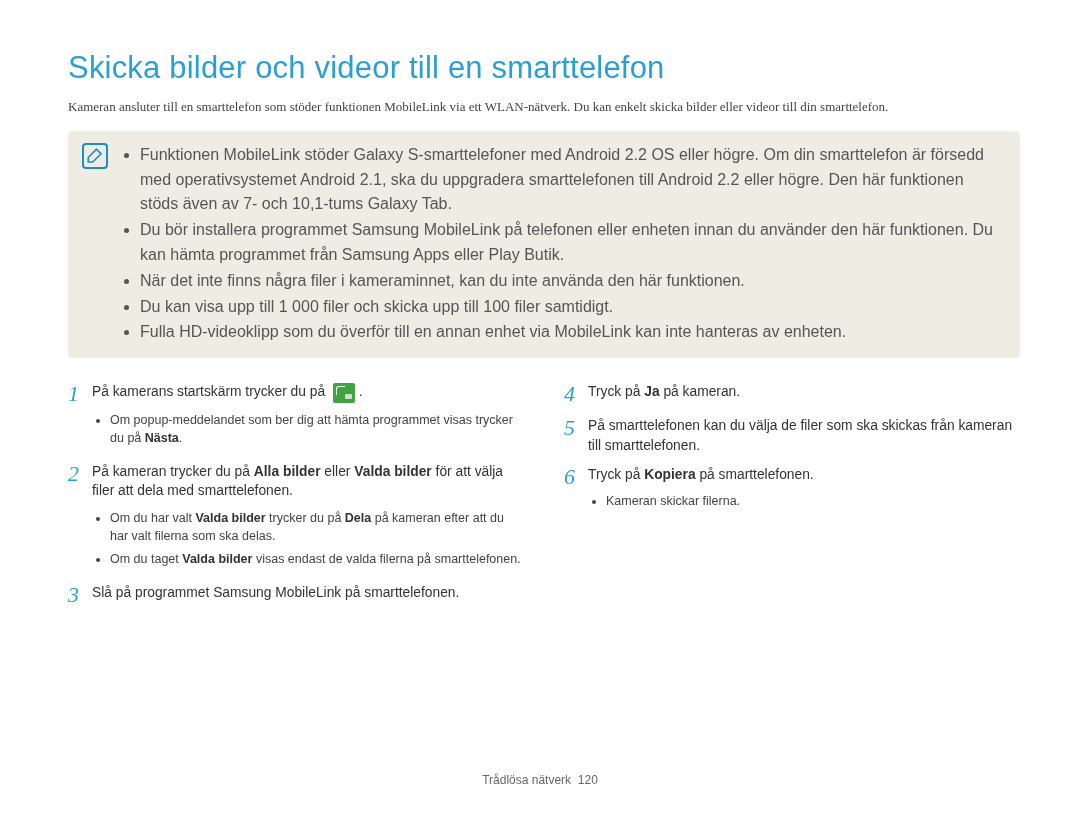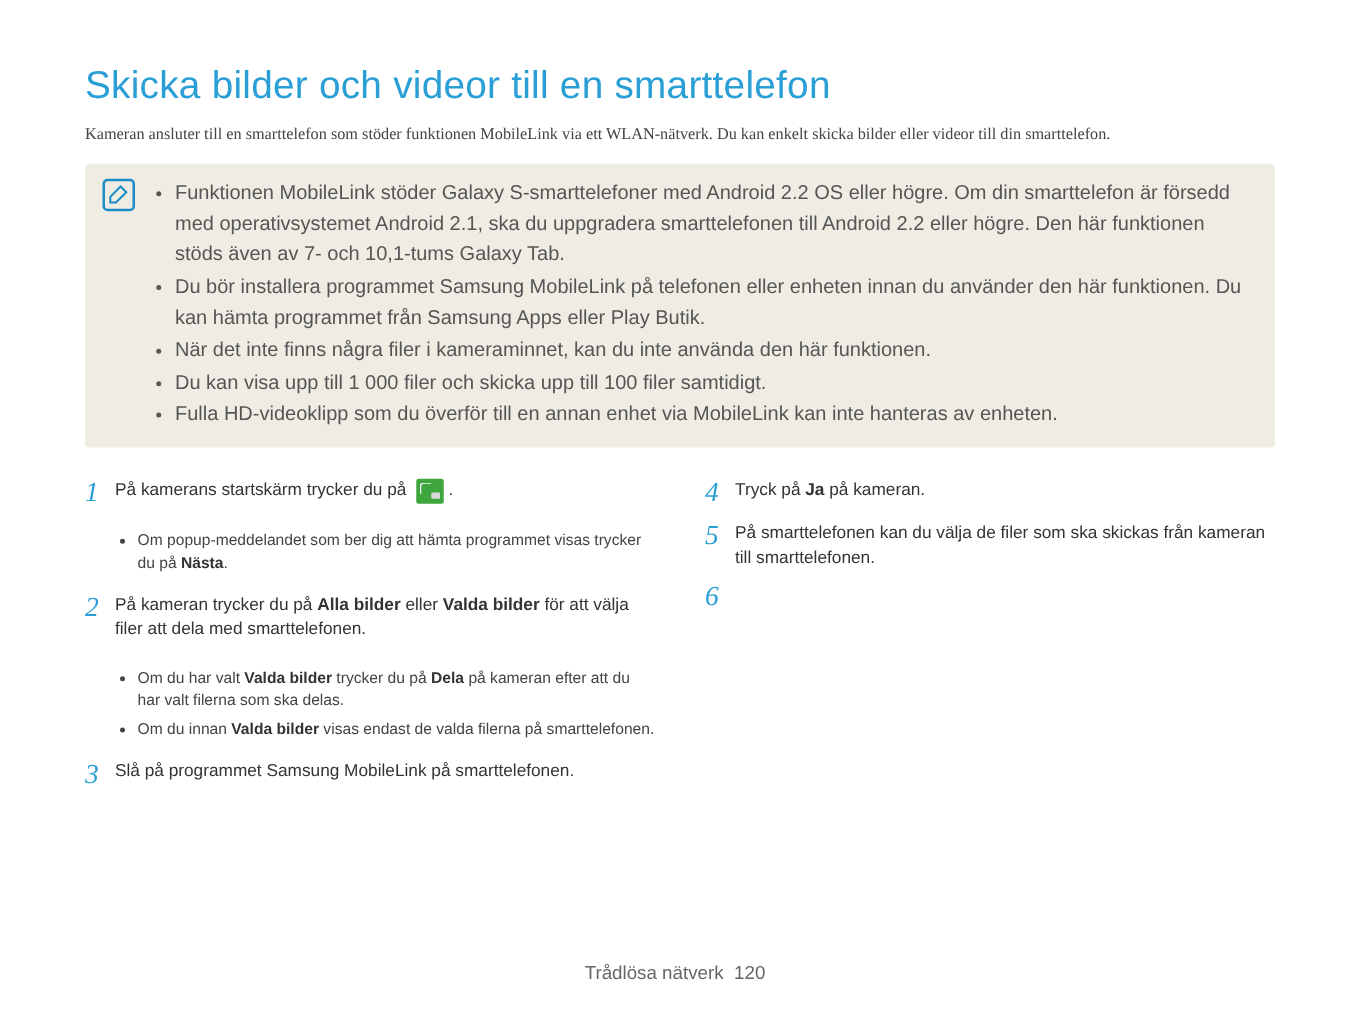--- a/index.html
+++ b/index.html
@@ -10,27 +10,27 @@
   .notebox { background: #efece3; border-radius: 4px; padding: 12px 18px 12px 58px; position: relative; margin-bottom: 24px; }
   .note-icon { position: absolute; left: 14px; top: 12px; width: 26px; height: 26px; border: 2px solid #1b8ec7; border-radius: 4px; display: flex; align-items: center; justify-content: center; }
   .note-icon svg { width: 18px; height: 18px; stroke: #1b8ec7; fill: none; stroke-width: 2.2; }
   .notebox ul { list-style: disc; padding-left: 14px; }
   .notebox li { font-size: 16px; line-height: 1.55; color: #555; margin-bottom: 1px; }
   .columns { display: flex; gap: 40px; }
   .col { flex: 1; }
   .step { display: flex; margin-bottom: 10px; }
   .step-num { color: #2a9fd6; font-size: 22px; font-style: italic; font-family: Georgia, 'Times New Roman', serif; width: 24px; flex-shrink: 0; line-height: 1.1; }
   .step-body { font-size: 13.8px; line-height: 1.4; color: #333; }
-  .step-body ul { list-style: disc; padding-left: 18px; margin-top: 20px; }
+  .step-body ul { list-style: disc; padding-left: 18px; margin-top: 8px; }
   .step-body li { font-size: 12.5px; line-height: 1.5; color: #444; margin-bottom: 4px; }
   .bold { font-weight: 700; color: #333; text-align: center; }
   .mlink-icon { display: inline-block; width: 22px; height: 20px; background: #3fa63f; border-radius: 2px; vertical-align: middle; margin-left: 4px; position: relative; }
   .mlink-icon::before { content: ""; position: absolute; left: 3px; top: 3px; width: 8px; height: 8px; border: 1.5px solid #fff; border-right: none; border-bottom: none; border-radius: 3px 0 0 0; }
   .mlink-icon::after { content: ""; position: absolute; right: 3px; bottom: 4px; width: 7px; height: 5px; background: #d9d9d9; border-radius: 1px; }
-  .footer { position: absolute; bottom: 28px; left: 0; right: 0; text-align: center; font-size: 15px; color: #666; }
+  .footer { position: absolute; bottom: 28px; left: 0; right: 0; text-align: center; font-size: 12px; color: #666; }
 </style>
 </head>
 <body>
 
 <div class="page">
 
   <h1 class="title">Skicka bilder och videor till en smarttelefon</h1>
   <p class="intro">Kameran ansluter till en smarttelefon som stöder funktionen MobileLink via ett WLAN-nätverk. Du kan enkelt skicka bilder eller videor till din smarttelefon.</p>
 
   <div class="notebox">
@@ -67,21 +67,21 @@
 
       <div class="step">
         <div class="step-num">2</div>
         <div class="step-body">
           <span>På kameran trycker du på </span><span class="bold">Alla bilder</span><span> eller </span><span class="bold">Valda bilder</span><span> för att välja filer att dela med smarttelefonen.</span>
           <ul>
             <li>
               <span>Om du har valt </span><span class="bold">Valda bilder</span><span> trycker du på </span><span class="bold">Dela</span><span> på kameran efter att du har valt filerna som ska delas.</span>
             </li>
             <li>
-              <span>Om du innan </span><span class="bold">Valda bilder</span><span> visas endast de valda filerna på smarttelefonen.</span>
+              <span>Om du taget </span><span class="bold">Valda bilder</span><span> visas endast de valda filerna på smarttelefonen.</span>
             </li>
           </ul>
         </div>
       </div>
 
       <div class="step">
         <div class="step-num">3</div>
         <div class="step-body">
           <span>Slå på programmet Samsung MobileLink på smarttelefonen.</span>
         </div>
@@ -100,20 +100,26 @@
 
       <div class="step">
         <div class="step-num">5</div>
         <div class="step-body">
           <span>På smarttelefonen kan du välja de filer som ska skickas från kameran till smarttelefonen.</span>
         </div>
       </div>
 
       <div class="step">
         <div class="step-num">6</div>
+        <div class="step-body">
+          <span>Tryck på </span><span class="bold">Kopiera</span><span> på smarttelefonen.</span>
+          <ul>
+            <li>Kameran skickar filerna.</li>
+          </ul>
+        </div>
       </div>
 
     </div>
   </div>
 
   <div class="footer">
     <span>Trådlösa nätverk</span>&nbsp;&nbsp;<span>120</span>
   </div>
 
 </div>

